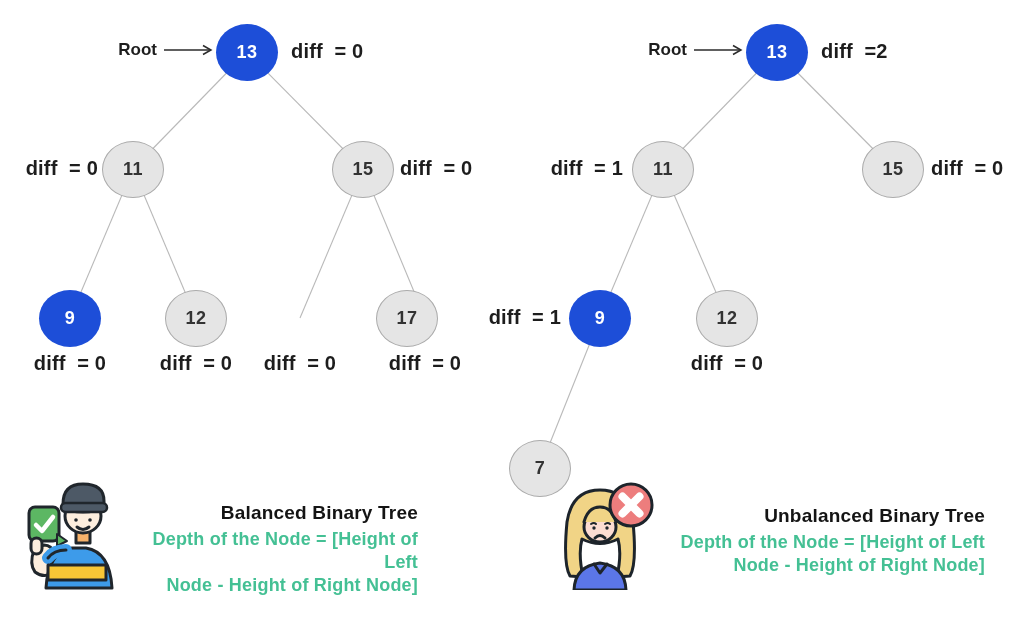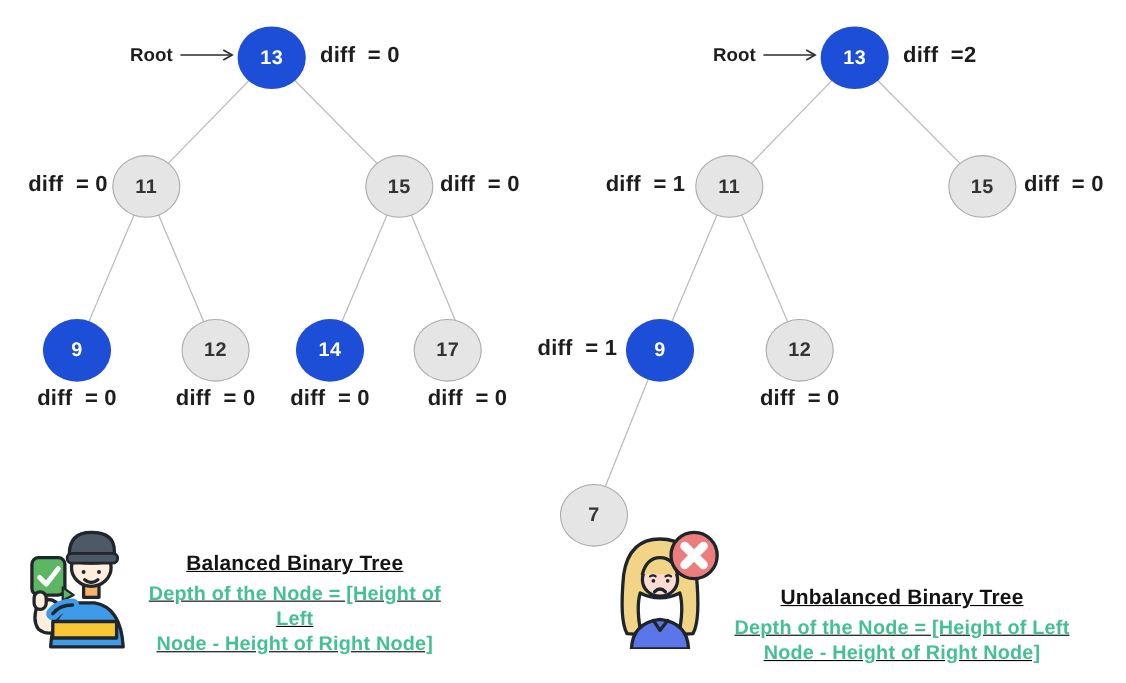--- a/index.html
+++ b/index.html
@@ -15,21 +15,21 @@
   }
   .node.green{background:#1d4ed8;color:#ffffff;}
   .node.white{background:#e5e5e5;border:1px solid #ababab;color:#333333;}
   .diff{
     position:absolute;font-weight:bold;font-size:20px;color:#1d1d1d;
     white-space:pre;letter-spacing:.2px;
   }
   .rootlbl{
     position:absolute;font-weight:bold;font-size:17px;color:#1d1d1d;
   }
-  .caption{position:absolute;text-align:center;text-decoration:underline;}
+  .caption{position:absolute;text-align:right;}
   .cap-title{font-size:19px;font-weight:bold;color:#141414;margin-bottom:4px;letter-spacing:.2px;}
   .cap-formula{font-size:18px;font-weight:bold;color:#44c094;line-height:23px;letter-spacing:.2px;}
   .icon{position:absolute;}
 </style>
 </head>
 <body>
 
 <div id="stage">
 
   <svg id="edges" xmlns="http://www.w3.org/2000/svg">
@@ -49,21 +49,21 @@
       <line x1="694" y1="50" x2="741" y2="50" stroke="#2b2b2b" stroke-width="1.5"></line>
       <path d="M733 45.5 L741 50 L733 54.5" fill="none" stroke="#2b2b2b" stroke-width="1.5"></path>
     </svg>
 
   <div class="caption" style="left:118px;top:502px;width:300px;">
     <div class="cap-title">Balanced Binary Tree</div>
     <div class="cap-formula">Depth of the Node = [Height of Left</div>
     <div class="cap-formula">Node - Height of Right Node]</div>
   </div>
 
-  <div class="caption" style="left:655px;top:533px;width:330px;">
+  <div class="caption" style="left:655px;top:505px;width:330px;">
     <div class="cap-title">Unbalanced Binary Tree</div>
     <div class="cap-formula">Depth of the Node = [Height of Left</div>
     <div class="cap-formula">Node - Height of Right Node]</div>
   </div>
 
   <svg class="icon" style="left:26px;top:480px;" width="92" height="110" viewBox="0 0 92 110" xmlns="http://www.w3.org/2000/svg">
     <g stroke="#20262c" stroke-width="3" stroke-linejoin="round" stroke-linecap="round">
       <rect x="3" y="27" width="30" height="34" rx="6" fill="#5cb763"></rect>
       <path d="M10 45 l6 6 l11 -14" fill="none" stroke="#ffffff" stroke-width="4.5"></path>
       <path d="M31 54 l10 7 l-10 5 z" fill="#5cb763" stroke="#20262c" stroke-width="2"></path>
@@ -99,21 +99,20 @@
     </g>
   </svg>
 
 <div class="rootlbl" style="left: 157px; top: 50px; transform: translate(-100%, -50%);">Root</div>
     <div class="rootlbl" style="left: 687px; top: 50px; transform: translate(-100%, -50%);">Root</div>
     <div class="node green" style="left: 216px; top: 23.5px;">13</div>
     <div class="node white" style="left: 102px; top: 140.5px;">11</div>
     <div class="node white" style="left: 332px; top: 140.5px;">15</div>
     <div class="node green" style="left: 39px; top: 289.5px;">9</div>
     <div class="node white" style="left: 165px; top: 289.5px;">12</div>
-    <div class="node green" style="left: 269px; top: 289.5px;">14</div>
     <div class="node white" style="left: 376px; top: 289.5px;">17</div>
     <div class="node green" style="left: 746px; top: 23.5px;">13</div>
     <div class="node white" style="left: 632px; top: 140.5px;">11</div>
     <div class="node white" style="left: 862px; top: 140.5px;">15</div>
     <div class="node green" style="left: 569px; top: 289.5px;">9</div>
     <div class="node white" style="left: 696px; top: 289.5px;">12</div>
     <div class="node white" style="left: 509px; top: 439.5px;">7</div>
     <div class="diff" style="left: 291px; top: 51px; transform: translate(0px, -50%);">diff  = 0</div>
     <div class="diff" style="left: 98px; top: 168px; transform: translate(-100%, -50%);">diff  = 0</div>
     <div class="diff" style="left: 400px; top: 168px; transform: translate(0px, -50%);">diff  = 0</div>

